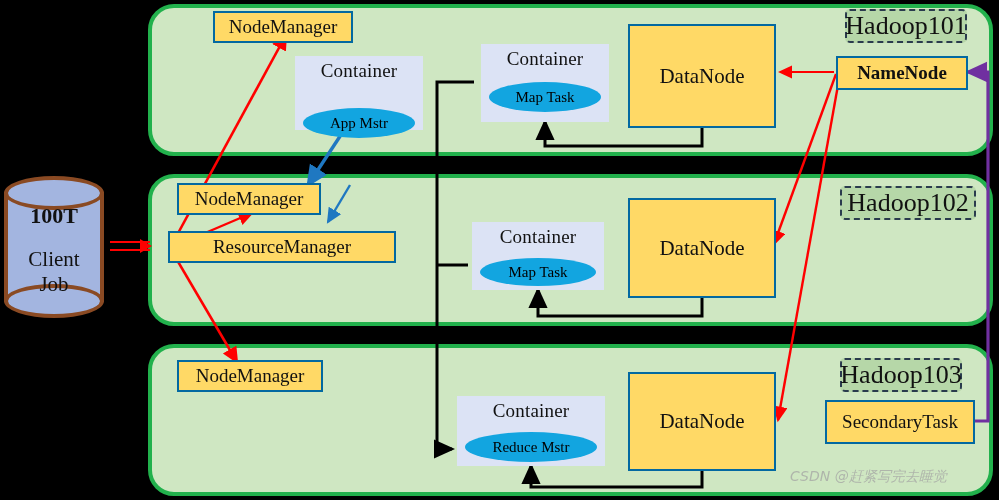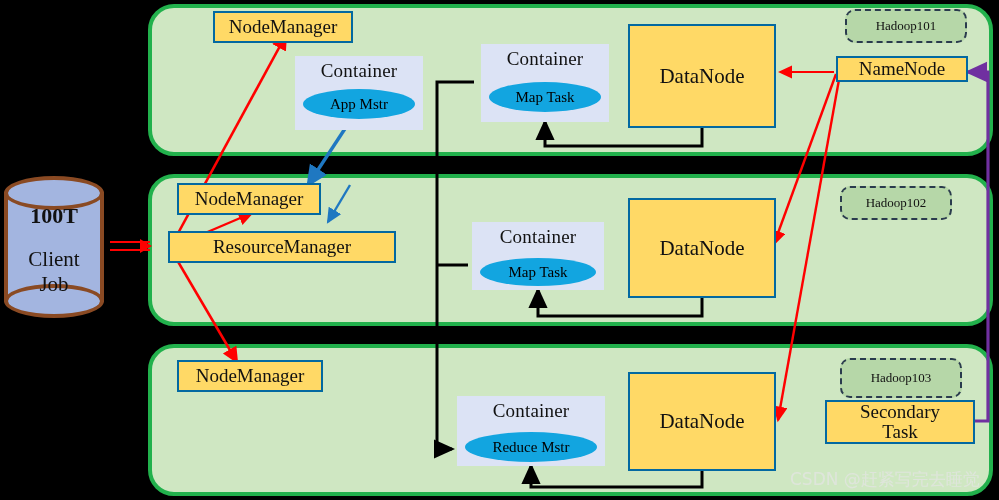--- a/index.html
+++ b/index.html
@@ -9,35 +9,35 @@
   .rack{position:absolute;background:#cfe7c2;border:4px solid #22b14c;border-radius:26px;box-sizing:border-box;}
   .node{position:absolute;background:#ffd966;border:2px solid #0369a1;box-sizing:border-box;
         display:flex;align-items:center;justify-content:center;text-align:center;
         color:#111;font-size:19px;line-height:1.05;}
   .node.two-line{font-size:19px;}
   .container{position:absolute;background:#dce3f5;box-sizing:border-box;
         display:flex;flex-direction:column;align-items:center;justify-content:flex-start;}
   .container .ctitle{font-size:19px;color:#111;margin-top:4px;letter-spacing:.2px;}
   .task{position:absolute;background:#12a5e0;border-radius:50%;
         display:flex;align-items:center;justify-content:center;color:#000;font-size:15px;white-space:nowrap;}
-  .hostbadge{position:absolute;background:#b6d7a8;border:2px dashed #2a3b4d;border-radius:10px;
-        display:flex;align-items:center;justify-content:center;font-size:13px;color:#111;box-sizing:border-box;}
+  .hostbadge{position:absolute;background:#b6d7a8;border:2px dashed #2a3b4d;border-radius:5px;
+        display:flex;align-items:center;justify-content:center;font-size:26px;color:#111;box-sizing:border-box;}
   .cyl{position:absolute;}
   .cyl .body{position:absolute;left:0;top:16px;width:100%;height:calc(100% - 32px);
         background:#a3b5e0;border-left:4px solid #8a4a23;border-right:4px solid #8a4a23;box-sizing:border-box;}
   .cyl .top{position:absolute;left:0;top:0;width:100%;height:34px;background:#a3b5e0;
         border:4px solid #8a4a23;border-radius:50%;box-sizing:border-box;}
   .cyl .bot{position:absolute;left:0;bottom:0;width:100%;height:34px;background:#a3b5e0;
         border:4px solid #8a4a23;border-radius:50%;box-sizing:border-box;}
   .cyl .txt{position:absolute;left:0;top:0;width:100%;height:100%;
         display:flex;flex-direction:column;align-items:center;justify-content:center;
         font-size:21px;color:#111;line-height:1.18;z-index:3;}
   .cyl .cap100{font-weight:bold;font-size:22px;margin-bottom:18px;margin-top:6px;}
-  .watermark{position:absolute;color:#e5e5e5;opacity:.72;font-size:17px;white-space:nowrap;
-        font-family:"DejaVu Sans","Liberation Sans",sans-serif;}
+  .watermark{position:absolute;color:#a3a3a3;opacity:.72;font-size:14px;white-space:nowrap;
+        font-family:"DejaVu Sans","Liberation Sans",sans-serif;font-style:italic;}
 </style>
 </head>
 <body>
 
 <div id="stage">
 
   <div class="rack" style="left:148px;top:4px;width:845px;height:152px;"></div>
 
   <div class="rack" style="left:148px;top:174px;width:845px;height:152px;"></div>
 
@@ -93,59 +93,59 @@
 
     <path d="M702,471 L702,487 L531,487 L531,466" fill="none" stroke="#000000" stroke-width="3" marker-end="url(#ah-black)"></path>
 
     <path d="M975,421 L988,421 L988,72 L968,72" fill="none" stroke="#7030a0" stroke-width="3.2" marker-end="url(#ah-purple)"></path>
   </svg>
 
   <div class="node" style="left:213px;top:11px;width:140px;height:32px;">NodeManager</div>
 
   <div class="container" style="left:295px;top:56px;width:128px;height:74px;">
     <div class="ctitle">Container</div>
-    <div class="task" style="left:8px;top:33px;width:112px;height:30px;">App Mstr</div>
+    <div class="task" style="left:8px;top:52px;width:112px;height:30px;">App Mstr</div>
   </div>
 
   <div class="container" style="left:481px;top:44px;width:128px;height:78px;">
     <div class="ctitle">Container</div>
     <div class="task" style="left:8px;top:38px;width:112px;height:30px;">Map Task</div>
   </div>
 
   <div class="node" style="left:628px;top:24px;width:148px;height:104px;font-size:21px;">DataNode</div>
 
   <div class="hostbadge" style="left:845px;top:9px;width:122px;height:34px;">Hadoop101</div>
 
-  <div class="node" style="left:836px;top:56px;width:132px;height:26px;">NameNode</div>
+  <div class="node" style="left:836px;top:56px;width:132px;height:34px;font-weight:bold;">NameNode</div>
 
   <div class="node" style="left:177px;top:183px;width:144px;height:32px;">NodeManager</div>
 
   <div class="node" style="left:168px;top:231px;width:228px;height:32px;">ResourceManager</div>
 
   <div class="container" style="left:472px;top:222px;width:132px;height:68px;">
     <div class="ctitle">Container</div>
     <div class="task" style="left:8px;top:36px;width:116px;height:28px;">Map Task</div>
   </div>
 
   <div class="node" style="left:628px;top:198px;width:148px;height:100px;font-size:21px;">DataNode</div>
 
-  <div class="hostbadge" style="left:840px;top:186px;width:112px;height:34px;">Hadoop102</div>
+  <div class="hostbadge" style="left:840px;top:186px;width:136px;height:34px;">Hadoop102</div>
 
   <div class="node" style="left:177px;top:360px;width:146px;height:32px;">NodeManager</div>
 
   <div class="container" style="left:457px;top:396px;width:148px;height:70px;">
     <div class="ctitle">Container</div>
     <div class="task" style="left:8px;top:36px;width:132px;height:30px;">Reduce Mstr</div>
   </div>
 
   <div class="node" style="left:628px;top:372px;width:148px;height:99px;font-size:21px;">DataNode</div>
 
-  <div class="hostbadge" style="left:840px;top:358px;width:122px;height:40px;">Hadoop103</div>
+  <div class="hostbadge" style="left:840px;top:358px;width:122px;height:34px;">Hadoop103</div>
 
-  <div class="node two-line" style="left:825px;top:400px;width:150px;height:44px;flex-direction:column;">
+  <div class="node two-line" style="left:825px;top:400px;width:150px;height:44px;flex-direction:row;">
     <span>Secondary</span>
     <span>Task</span>
   </div>
 
   <div class="cyl" style="left:4px;top:176px;width:100px;height:142px;">
     <div class="body"></div>
     <div class="top"></div>
     <div class="bot"></div>
     <div class="txt">
       <div class="cap100">100T</div>

